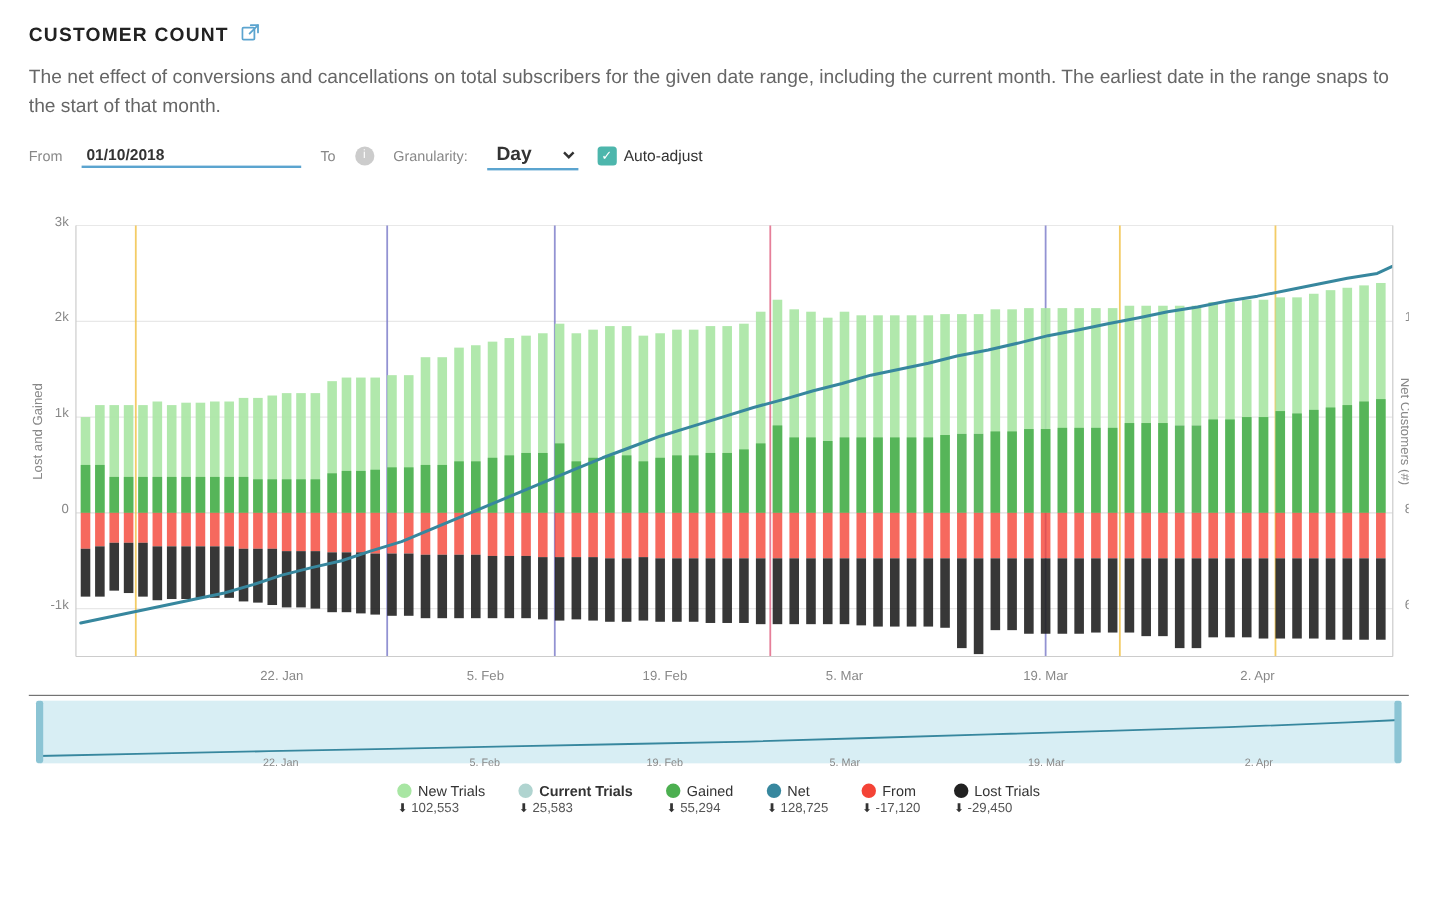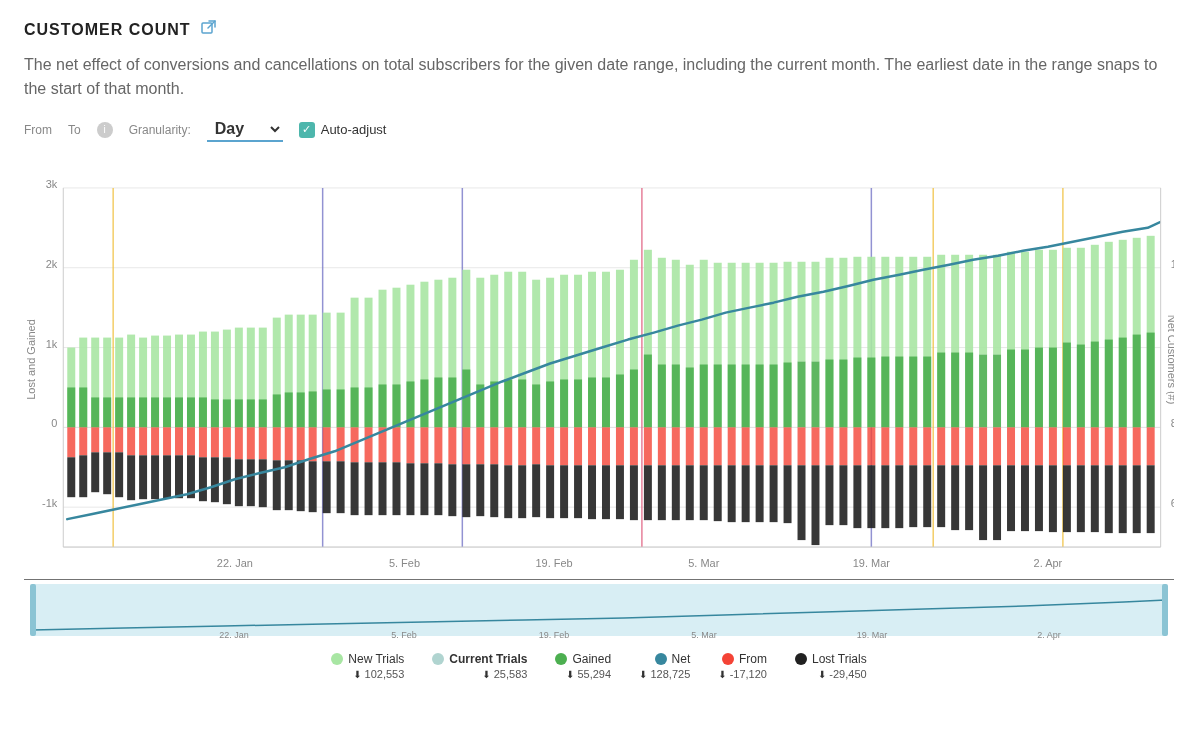--- a/index.html
+++ b/index.html
@@ -126,21 +126,21 @@
       display: flex;
       justify-content: center;
       align-items: flex-start;
       gap: 28px;
       margin-top: 8px;
       flex-wrap: wrap;
     }
     .legend-item {
       display: flex;
       flex-direction: column;
-      align-items: flex-end;
+      align-items: flex-start;
       gap: 2px;
     }
     .legend-top {
       display: flex;
       align-items: center;
       gap: 5px;
     }
     .legend-dot {
       width: 12px;
       height: 12px;
@@ -176,20 +176,21 @@
       <path d="M8 1h6v6" stroke="#5ba4cf" stroke-width="1.5" stroke-linecap="round" stroke-linejoin="round" fill="none"></path>
       <line x1="14" y1="1" x2="7" y2="8" stroke="#5ba4cf" stroke-width="1.5" stroke-linecap="round"></line>
     </svg>
   </span>
 </div>
 
 <p class="description">The net effect of conversions and cancellations on total subscribers for the given date range, including the current month. The earliest date in the range snaps to the start of that month.</p>
 
 <div class="controls">
   <span class="control-label">From</span>
+  <input class="date-input" type="text" value="01/10/2018" style="">
   <span class="control-label">To</span>
   <span class="info-icon">i</span>
   <span class="control-label">Granularity:</span>
   <div class="granularity-select">
     <select class="select-box">
       <option>Day</option>
       <option>Week</option>
       <option>Month</option>
     </select>
   </div>

